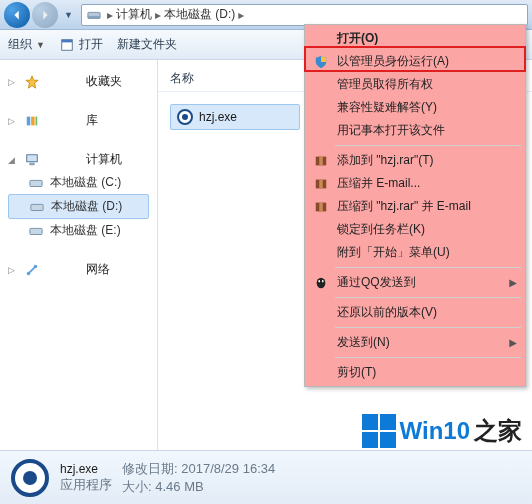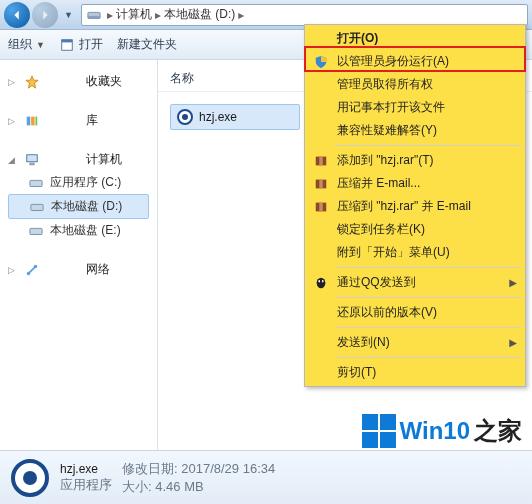--- a/index.html
+++ b/index.html
@@ -31,21 +31,21 @@
   .sb-item { display:flex; align-items:center; gap:6px; padding:3px 0 3px 20px; }
   .sb-item.sel { background:#d7e8fb; border:1px solid #9ec7ef; border-radius:2px; margin-right:8px; }
   .ic { width:16px; height:16px; display:inline-flex; align-items:center; justify-content:center; }
   
   .content { flex:1; background:#fff; padding:6px 0 0 0; font-size:12px; position:relative; }
   .col-header { padding:4px 12px; color:#2c3e50; border-bottom:1px solid #e8eef5; font-size:12px; }
   .file-row { display:flex; align-items:center; gap:6px; margin:12px 12px; padding:4px 6px; border:1px solid #9ec7ef; background:#d7e8fb; border-radius:2px; width:130px; }
   .file-row .fname { color:#1a1a1a; }
   
   
-  .ctx-menu { position:absolute; top:24px; right:6px; width:222px; background:#fde047; border:1px solid #b8b8b8; box-shadow:2px 2px 4px rgba(0,0,0,0.25); font-size:12px; padding:2px; z-index:50; }
+  .ctx-menu { position:absolute; top:24px; right:6px; width:222px; background:#fca5a5; border:1px solid #b8b8b8; box-shadow:2px 2px 4px rgba(0,0,0,0.25); font-size:12px; padding:2px; z-index:50; }
   .ctx-item { display:flex; align-items:center; height:23px; padding:0 18px 0 30px; position:relative; color:#222; }
   .ctx-item .ci-icon { position:absolute; left:6px; width:16px; height:16px; display:flex; align-items:center; justify-content:center; }
   .ctx-item .arrow { position:absolute; right:6px; font-size:10px; color:#555; }
   .ctx-item.bold { font-weight:bold; }
   .ctx-sep { height:1px; background:#d0d0d0; margin:3px 2px 3px 28px; }
   .ctx-highlight { position:absolute; border:2px solid #e02020; top:46px; right:6px; width:222px; height:26px; pointer-events:none; z-index:60; }
   
   
   .details { height:54px; background:linear-gradient(to bottom,#f1f7fd,#e3ecf7); border-top:1px solid #c8d6e8; display:flex; align-items:center; padding:4px 10px; font-size:11px; color:#444; gap:10px; }
   .details .big-ic { width:40px; height:40px; }
@@ -150,21 +150,21 @@
               </svg>
           </span>
           <span class="txt">计算机</span>
         </div>
         <div class="sb-item">
           <span class="ic">
             <svg width="14" height="14" viewBox="0 0 16 16">
                 <rect x="1" y="5" width="14" height="7" rx="1" fill="#c8d6e4" stroke="#6f8aa6"></rect>
               </svg>
           </span>
-          <span>应用程序 (C:)</span>
+          <span>本地磁盘 (C:)</span>
         </div>
         <div class="sb-item sel">
           <span class="ic">
             <svg width="14" height="14" viewBox="0 0 16 16">
                 <rect x="1" y="5" width="14" height="7" rx="1" fill="#c8d6e4" stroke="#6f8aa6"></rect>
               </svg>
           </span>
           <span>本地磁盘 (D:)</span>
         </div>
         <div class="sb-item">
@@ -232,24 +232,24 @@
             <path d="M8 1 L14 3 V8 C14 12 8 15 8 15 C8 15 2 12 2 8 V3 Z" fill="#3a8ad0"></path>
             <path d="M8 1 L14 3 V8 H8 Z" fill="#f5c040"></path>
           </svg>
       </span>
       <span>以管理员身份运行(A)</span>
     </div>
     <div class="ctx-item">
         <span>管理员取得所有权</span>
       </div>
     <div class="ctx-item">
+        <span>兼容性疑难解答(Y)</span>
+      </div>
+    <div class="ctx-item">
         <span>用记事本打开该文件</span>
-      </div>
-    <div class="ctx-item">
-        <span>兼容性疑难解答(Y)</span>
       </div>
     <div class="ctx-sep"></div>
     <div class="ctx-item">
       <span class="ci-icon">
           <svg width="14" height="14" viewBox="0 0 16 16">
             <rect x="2" y="3" width="12" height="10" fill="#8a4a2a"></rect>
             <rect x="6" y="3" width="4" height="10" fill="#c88a5a"></rect>
           </svg>
         </span>
       <span>添加到 "hzj.rar"(T)</span>

